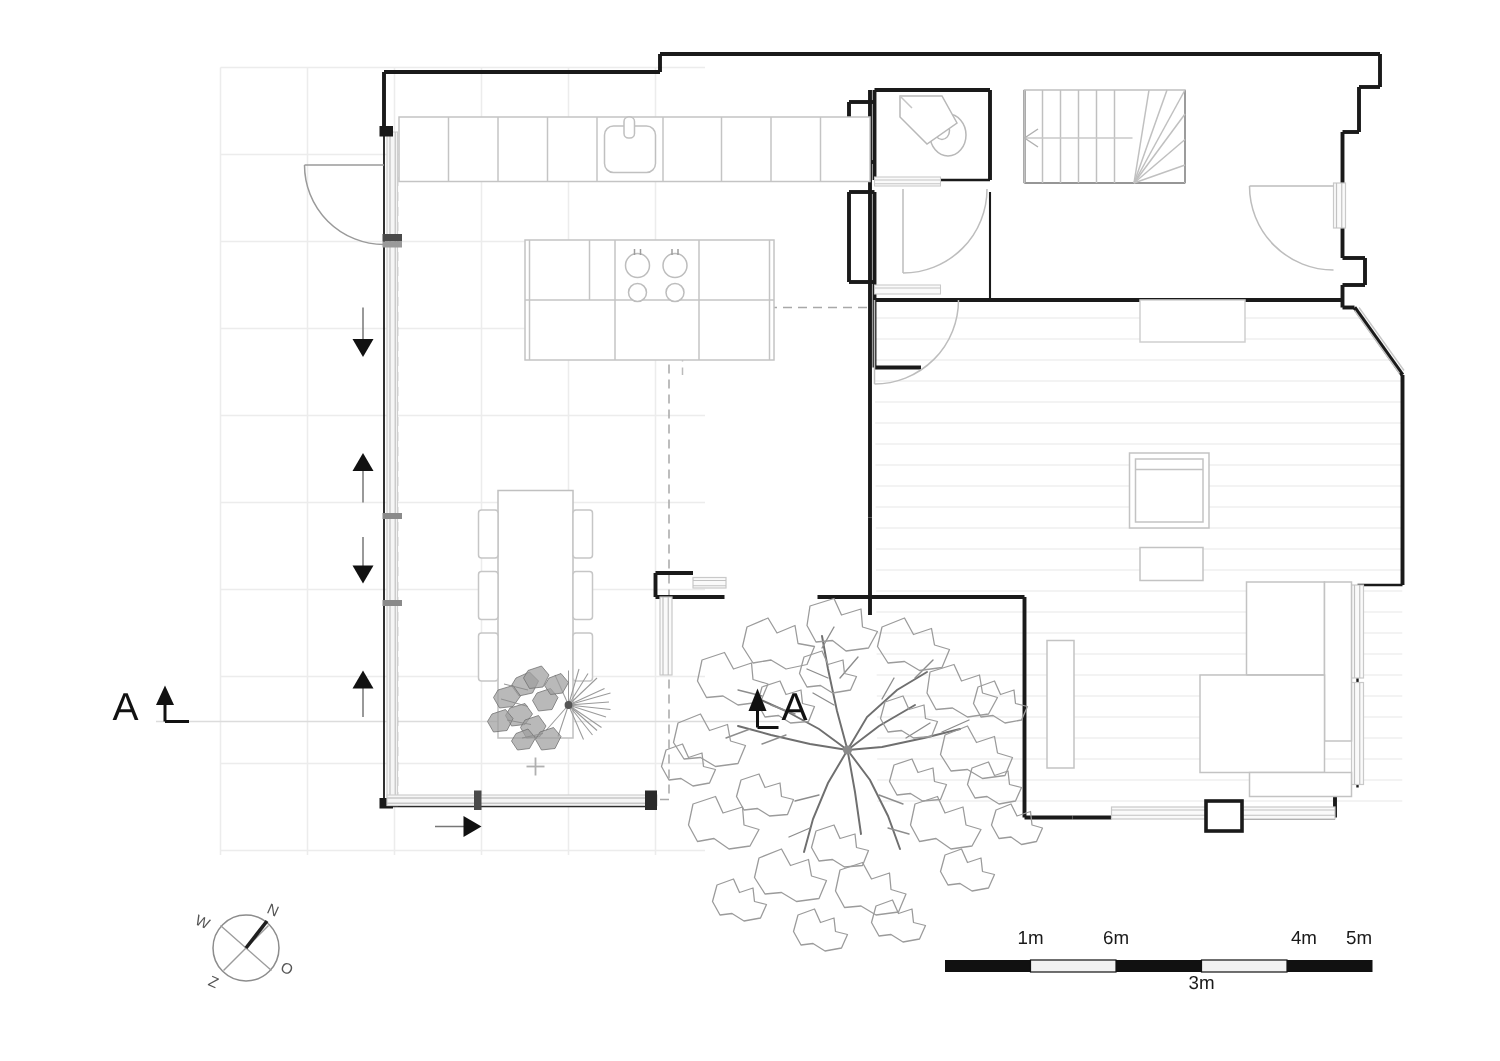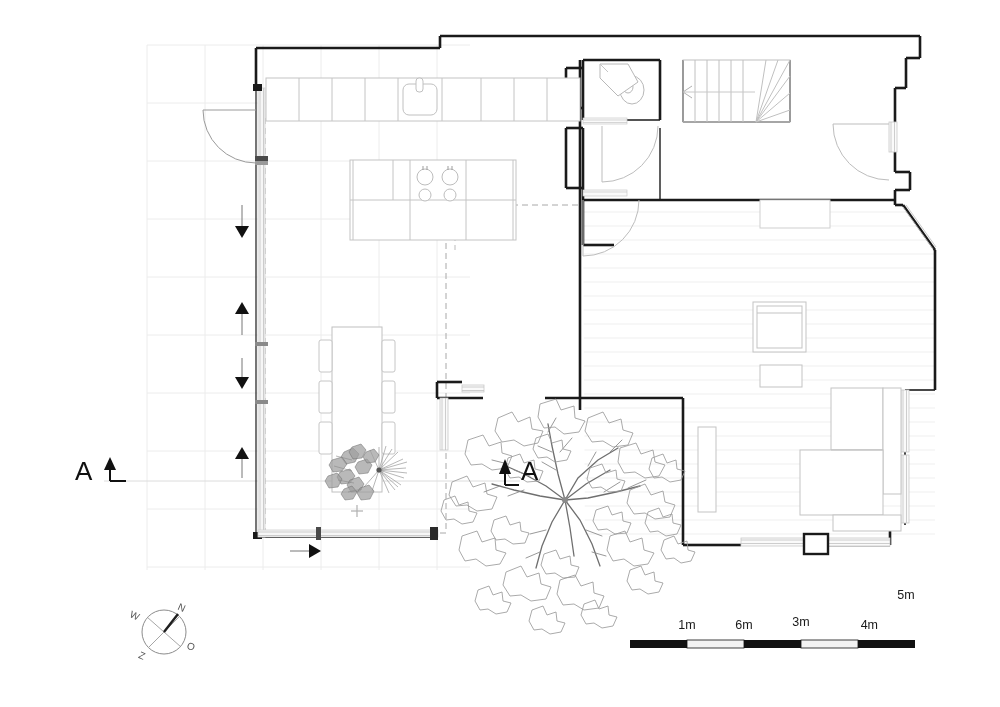--- a/index.html
+++ b/index.html
@@ -539,22 +539,22 @@
     </g>
 
   </svg>
 
   <div class="label-A" id="section-label-left">A</div>
 
   <div class="label-A" id="section-label-right">A</div>
 
   <div class="scale-num" style="left:667px;top:618px;">1m</div>
   <div class="scale-num" style="left:724px;top:618px;">6m</div>
-  <div class="scale-num" style="left:781px;top:615px;">3m</div>
+  <div class="scale-num" style="left:781px;top:648px;">3m</div>
   <div class="scale-num" style="left:838px;top:618px;text-align:right;">4m</div>
-  <div class="scale-num" style="left:886px;top:588px;">5m</div>
+  <div class="scale-num" style="left:886px;top:618px;">5m</div>
 
   <div class="compass-letter" style="left:178px;top:602px;transform:rotate(24deg);">N</div>
   <div class="compass-letter" style="left:130px;top:610px;transform:rotate(24deg);">W</div>
   <div class="compass-letter" style="left:139px;top:650px;transform:rotate(24deg);">Z</div>
   <div class="compass-letter" style="left:187px;top:641px;transform:rotate(24deg);">O</div>
 
 </div>
 
 </body></html>

